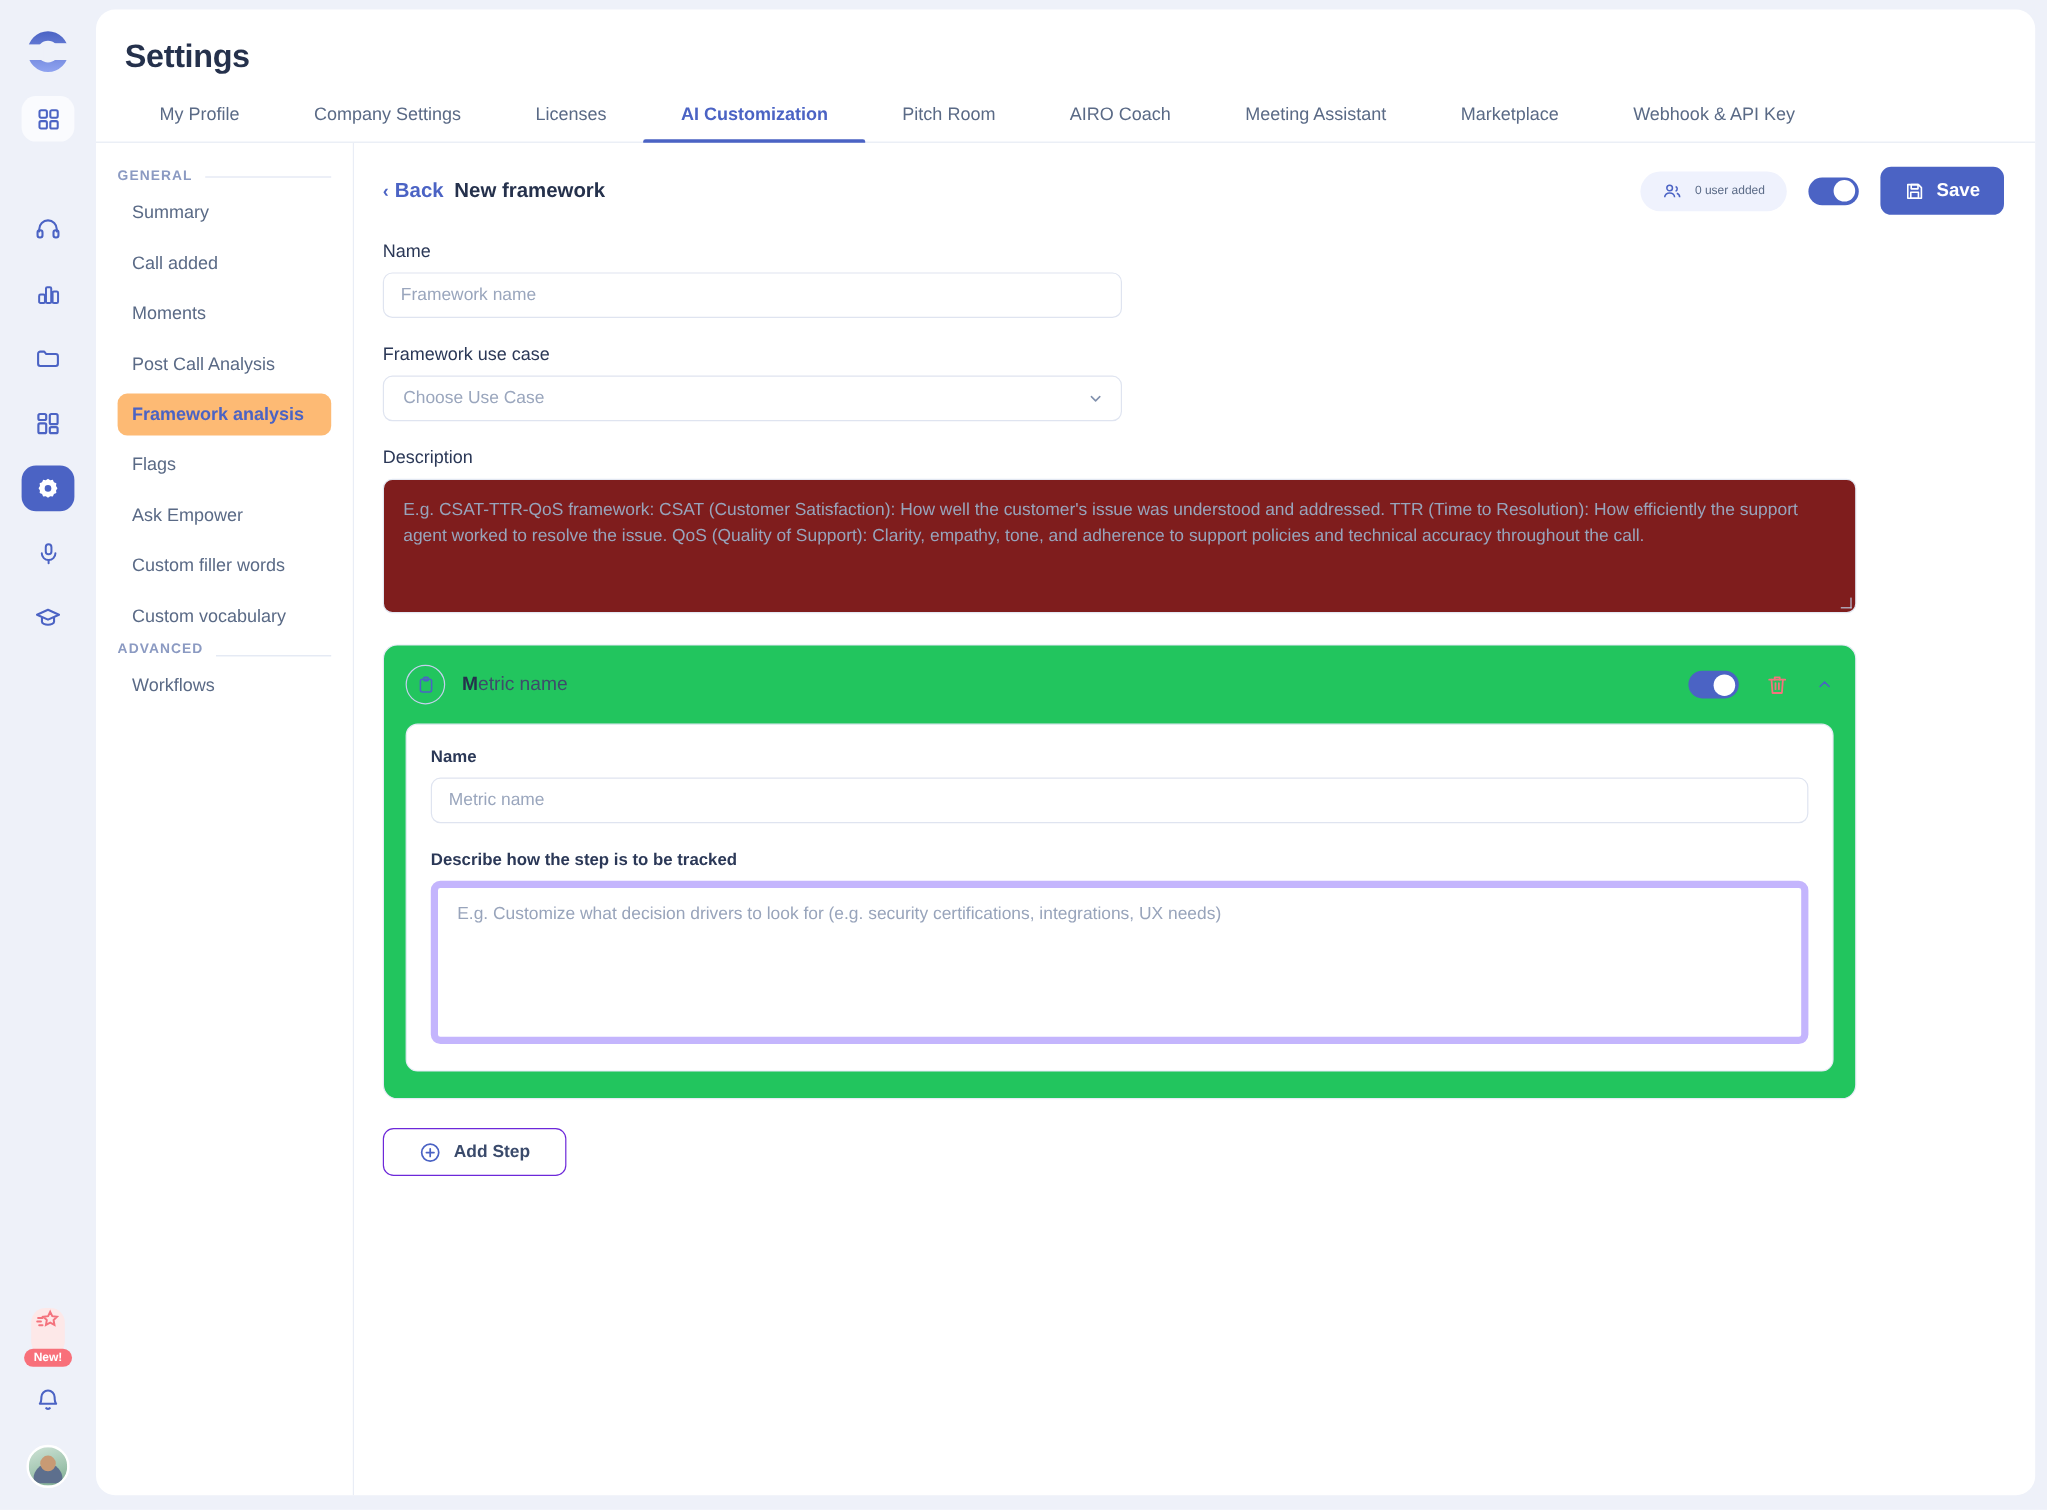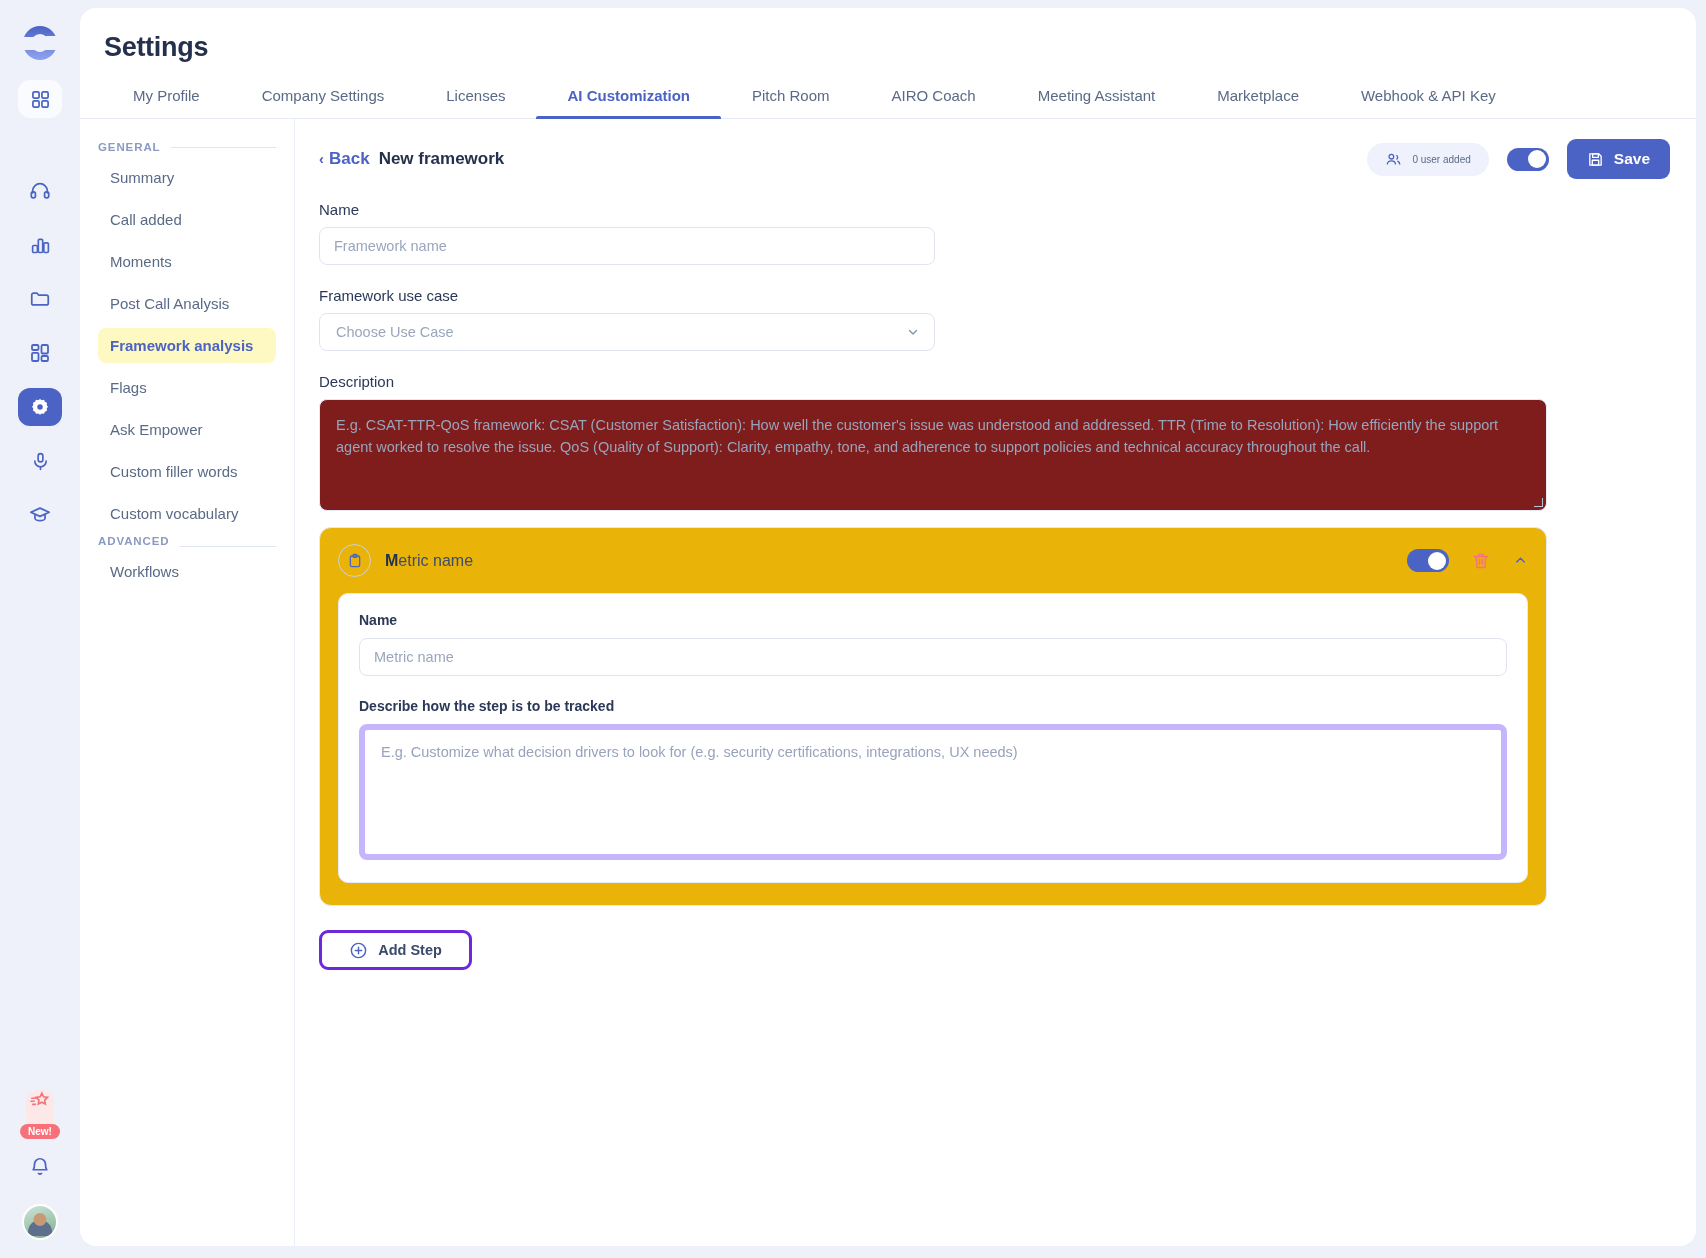--- a/index.html
+++ b/index.html
@@ -88,21 +88,21 @@
   
   .sidenav { width: 215px; flex: 0 0 215px; padding: 22px 18px 0 18px;
              border-right: 1px solid #e9edf6; }
   .sec-head { display:flex; align-items:center; gap:10px;
               font-size: 11.5px; color:#8b9ac2; letter-spacing:.9px; font-weight:600; }
   .sec-head .rule { flex:1; height:1px; background:#dfe5f2; }
   .nav-item {
     font-size: 15px; color: #5a6a86; padding: 9px 12px; margin-top: 7px;
     border-radius: 8px; white-space: nowrap;
   }
-  .nav-item.active { background:#fef9c3; color:#4b63c4; font-weight:bold; }
+  .nav-item.active { background:#fdba74; color:#4b63c4; font-weight:bold; }
   .sec-head.adv { margin-top: 4px; align-items: flex-end; }
 
   
   .content { flex: 1; padding: 20px 26px 0 24px; min-width:0; }
   .crumb-row { display:flex; align-items:center; justify-content:space-between; }
   .crumb { display:flex; align-items:baseline; gap:9px; }
   .back {
     color:#4b63c4; font-weight:bold; font-size:17px;
     display:flex; align-items:center; gap:5px;
   }
@@ -142,22 +142,22 @@
     padding: 14px 16px; font-size:14.5px; color:#98a4bb; line-height:1.55;
     background:#7f1d1d; position:relative;
   }
   .resizer {
     position:absolute; right:3px; bottom:3px; width:9px; height:9px;
     border-right:1.5px solid #b9c2d6; border-bottom:1.5px solid #b9c2d6;
   }
 
   
   .metric-card {
-    margin-top: 16px; width: 1228px;
-    background:#eab308; border:1px solid #e6eaf6; border-radius:12px;
+    margin-top: 26px; width: 1228px;
+    background:#22c55e; border:1px solid #e6eaf6; border-radius:12px;
     padding: 16px 18px 22px 18px;
   }
   .metric-head { display:flex; align-items:center; justify-content:space-between; }
   .metric-head-l { display:flex; align-items:center; gap:14px; }
   .clip-circle {
     width:33px;height:33px;border-radius:50%;border:1px solid #c5d0ee;
     display:flex;align-items:center;justify-content:center;color:#4b63c4;
   }
   .metric-title { font-size:16px; color:#3e4c6b; }
   .metric-title b { color:#25314c; }
@@ -175,21 +175,21 @@
     display:flex; align-items:center; padding:0 14px; font-size:14.5px; color:#9aa6bd;
   }
   .inner-label2 { font-size:14px; font-weight:bold; color:#2b3857; margin-top:22px; }
   .inner-textarea {
     margin-top:10px; height:136px; border:6px solid #c4b5fd; border-radius:8px;
     padding:14px 16px; font-size:14.5px; color:#98a4bb;
   }
 
   .add-step {
     margin-top:24px; margin-bottom:30px; width:153px; height:40px;
-    border:3px solid #6d28d9; border-radius:9px; background:#fff;
+    border:1px solid #6d28d9; border-radius:9px; background:#fff;
     display:flex; align-items:center; justify-content:center; gap:10px;
     color:#3a4a6b; font-weight:bold; font-size:14.5px;
   }
   .plus { color:#4b63c4; }
   svg { display:block; }
 </style>
 </head>
 <body>
 
 <div class="app">

